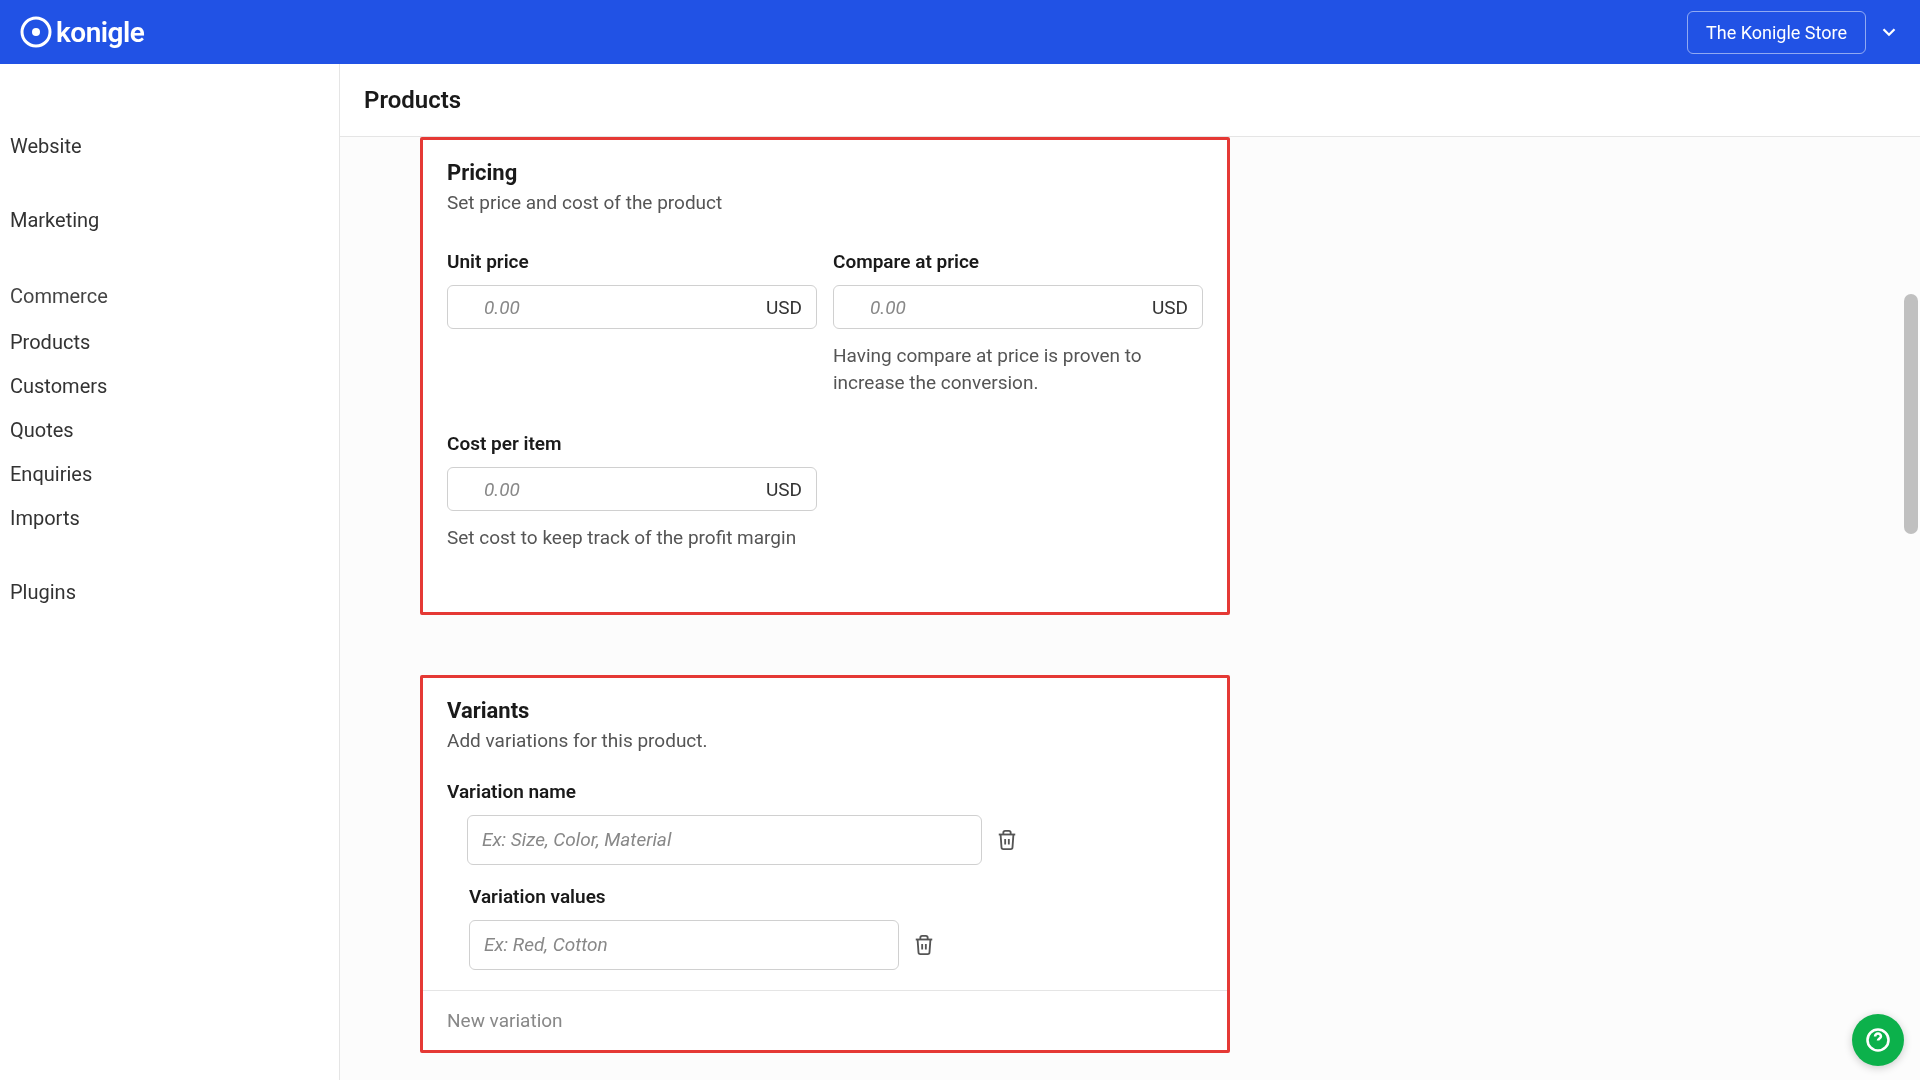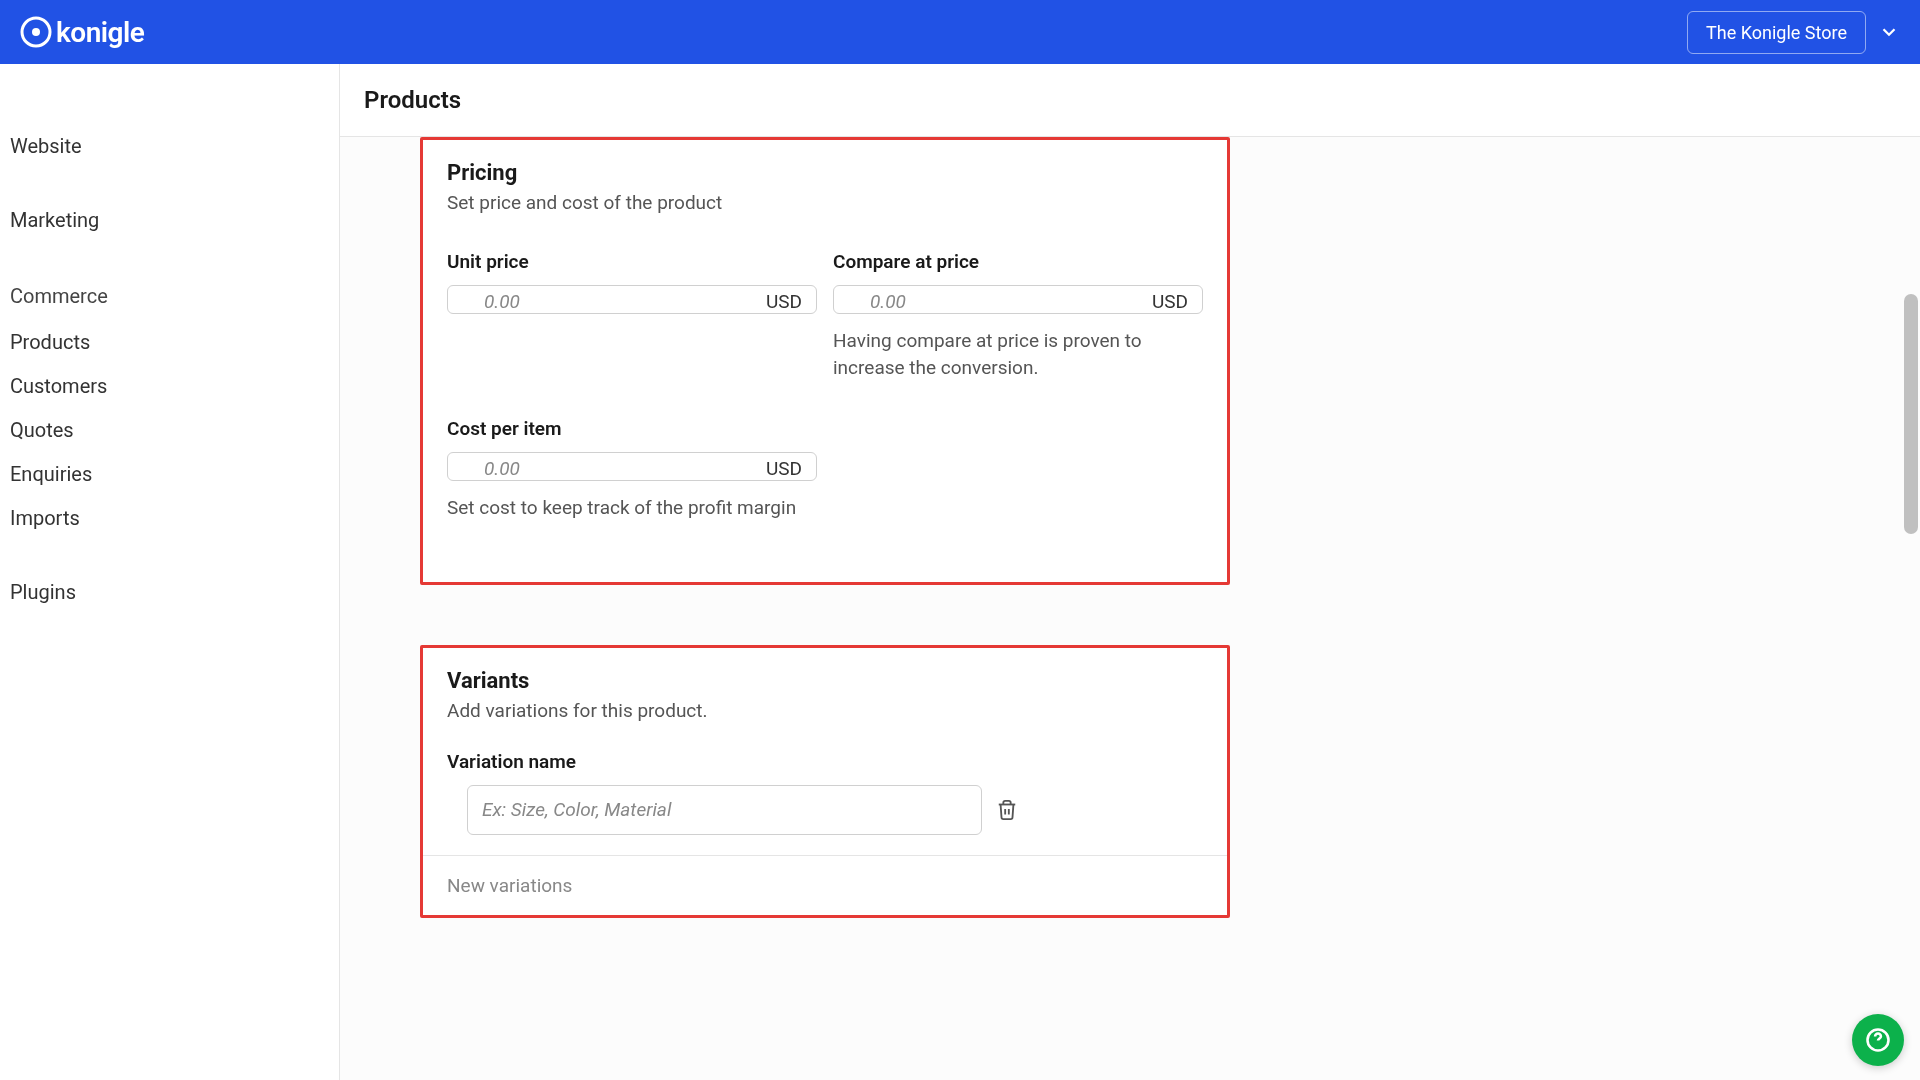--- a/index.html
+++ b/index.html
@@ -132,24 +132,24 @@
     }
     .field-label {
       font-size: 19px;
       font-weight: 600;
       color: #1a1a1a;
       margin-bottom: 12px;
       display: block;
     }
     .input-group {
       display: flex;
-      align-items: flex-end;
+      align-items: center;
       border: 1px solid #d0d0d0;
       border-radius: 6px;
-      height: 29px;
+      height: 44px;
       padding: 0 14px 0 36px;
       background: #fff;
     }
     .input-group input {
       flex: 1;
       border: none;
       outline: none;
       font-size: 19px;
       font-style: italic;
       color: #333;
@@ -332,22 +332,36 @@
           <span class="trash-icon">
             <svg width="22" height="22" viewBox="0 0 24 24" fill="none" stroke="currentColor" stroke-width="2">
               <polyline points="3 6 5 6 21 6"></polyline>
               <path d="M19 6l-1 14a2 2 0 0 1-2 2H8a2 2 0 0 1-2-2L5 6"></path>
               <path d="M10 11v6M14 11v6"></path>
               <path d="M8 6V4a2 2 0 0 1 2-2h4a2 2 0 0 1 2 2v2"></path>
             </svg>
           </span>
         </div>
 
-
-        <div class="new-variation">New variations</div>
+        <div class="values-section">
+          <label class="field-label">Variation values</label>
+          <div class="text-input-row">
+            <input class="text-input variation-value-input" type="text" placeholder="Ex: Red, Cotton" style="">
+            <span class="trash-icon">
+              <svg width="22" height="22" viewBox="0 0 24 24" fill="none" stroke="currentColor" stroke-width="2">
+                <polyline points="3 6 5 6 21 6"></polyline>
+                <path d="M19 6l-1 14a2 2 0 0 1-2 2H8a2 2 0 0 1-2-2L5 6"></path>
+                <path d="M10 11v6M14 11v6"></path>
+                <path d="M8 6V4a2 2 0 0 1 2-2h4a2 2 0 0 1 2 2v2"></path>
+              </svg>
+            </span>
+          </div>
+        </div>
+
+        <div class="new-variation">New variation</div>
       </div>
     </div>
   </div>
 </div>
 
 <div class="scroll-track">
   <div class="scroll-thumb"></div>
 </div>
 
 <div class="help-fab">

